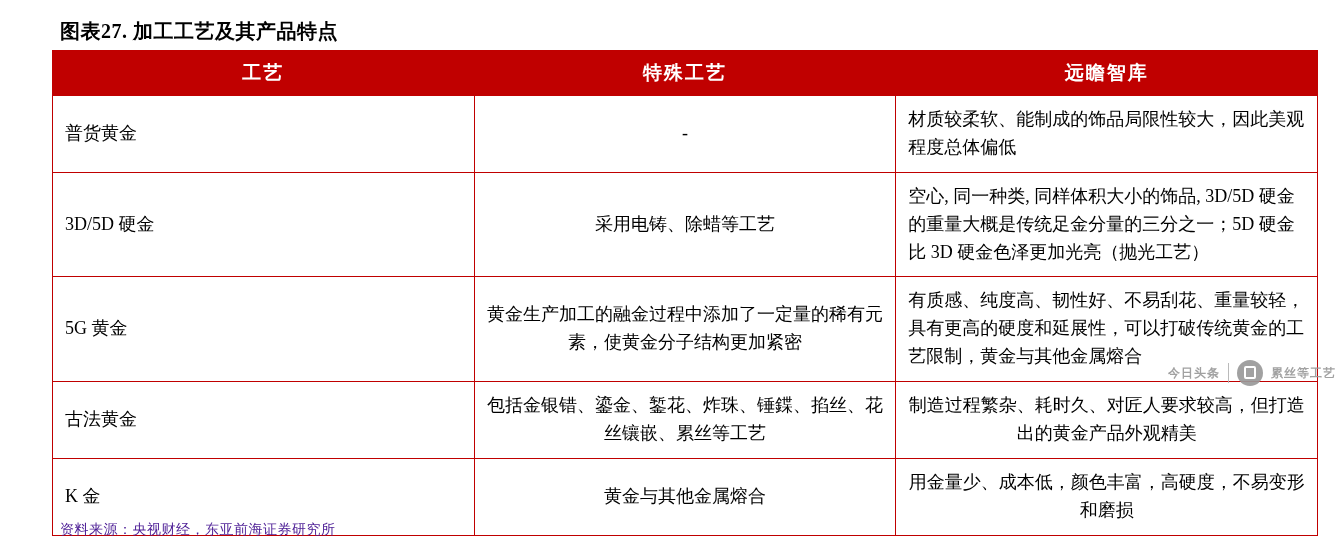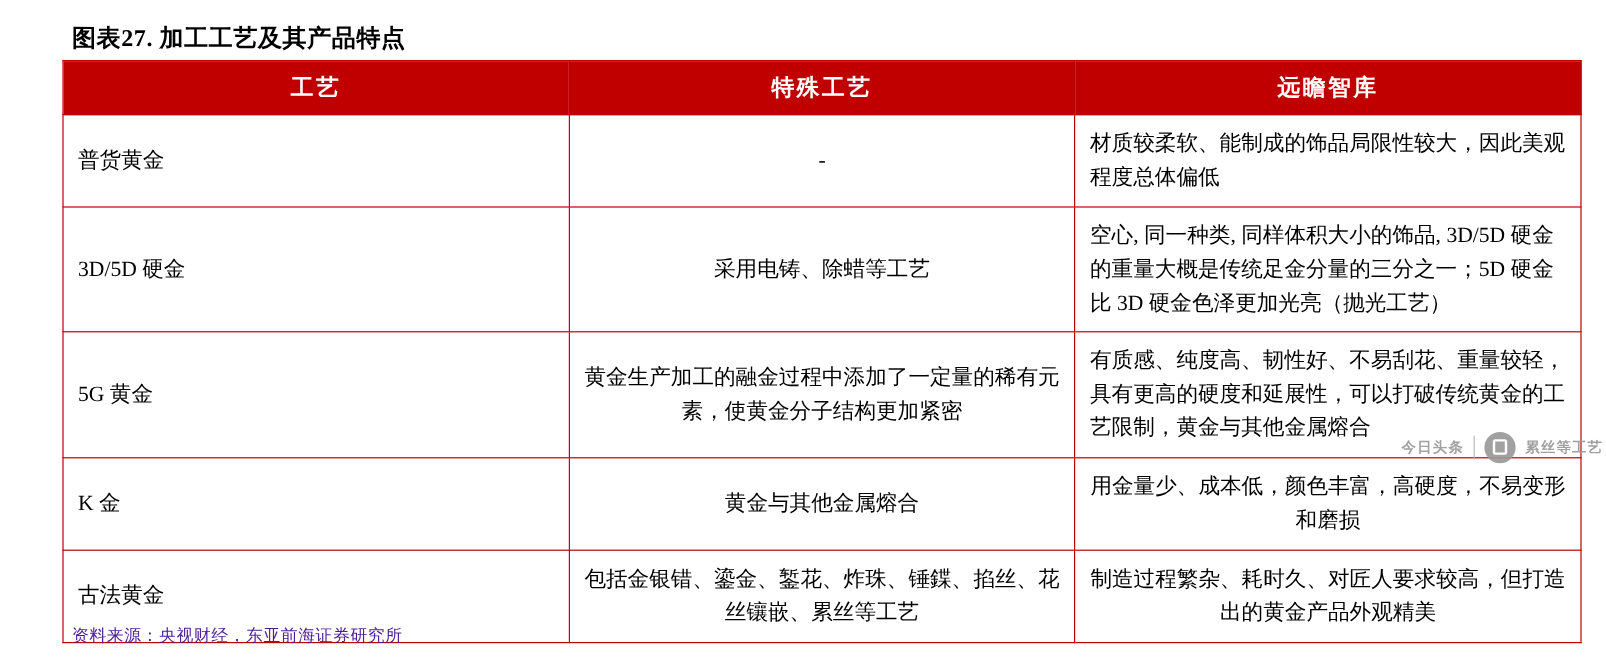--- a/index.html
+++ b/index.html
@@ -151,28 +151,28 @@
         <td class="col-craft">3D/5D 硬金</td>
         <td class="col-special">采用电铸、除蜡等工艺</td>
         <td class="col-feature">空心, 同一种类, 同样体积大小的饰品, 3D/5D 硬金的重量大概是传统足金分量的三分之一；5D 硬金比 3D 硬金色泽更加光亮（抛光工艺）</td>
       </tr>
       <tr>
         <td class="col-craft">5G 黄金</td>
         <td class="col-special">黄金生产加工的融金过程中添加了一定量的稀有元素，使黄金分子结构更加紧密</td>
         <td class="col-feature">有质感、纯度高、韧性好、不易刮花、重量较轻，具有更高的硬度和延展性，可以打破传统黄金的工艺限制，黄金与其他金属熔合</td>
       </tr>
       <tr>
+        <td class="col-craft">古法黄金</td>
+        <td class="col-special">包括金银错、鎏金、錾花、炸珠、锤鍱、掐丝、花丝镶嵌、累丝等工艺</td>
+        <td class="col-feature center">制造过程繁杂、耗时久、对匠人要求较高，但打造出的黄金产品外观精美</td>
+      </tr>
+      <tr>
         <td class="col-craft">K 金</td>
         <td class="col-special">黄金与其他金属熔合</td>
         <td class="col-feature center">用金量少、成本低，颜色丰富，高硬度，不易变形和磨损</td>
-      </tr>
-      <tr>
-        <td class="col-craft">古法黄金</td>
-        <td class="col-special">包括金银错、鎏金、錾花、炸珠、锤鍱、掐丝、花丝镶嵌、累丝等工艺</td>
-        <td class="col-feature center">制造过程繁杂、耗时久、对匠人要求较高，但打造出的黄金产品外观精美</td>
       </tr>
     </tbody>
   </table>
 
   <div class="source">资料来源：央视财经，东亚前海证券研究所</div>
 
   <div class="watermark">
     <span class="wm-text">今日头条</span>
     <span class="wm-divider"></span>
     <span class="wm-logo"></span>

